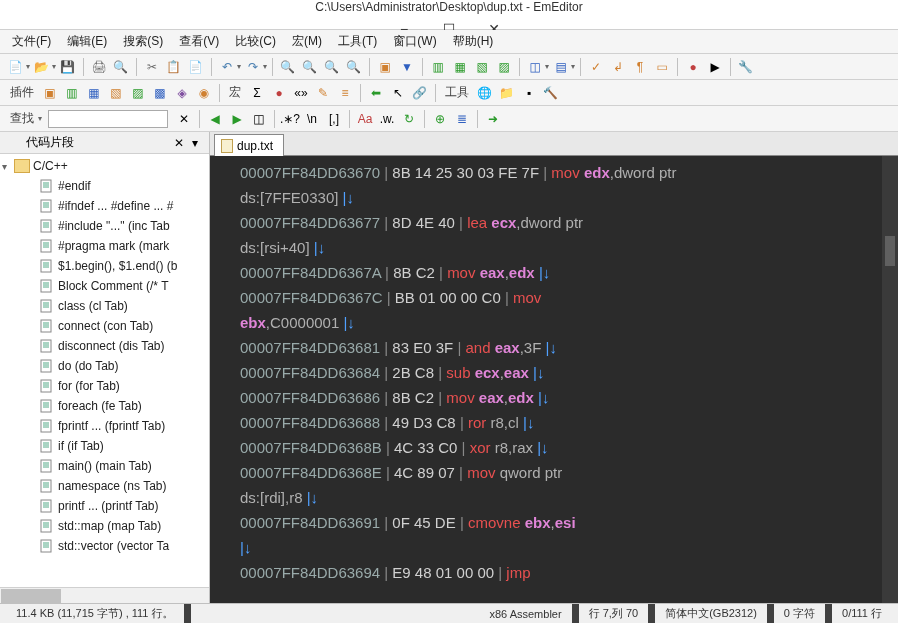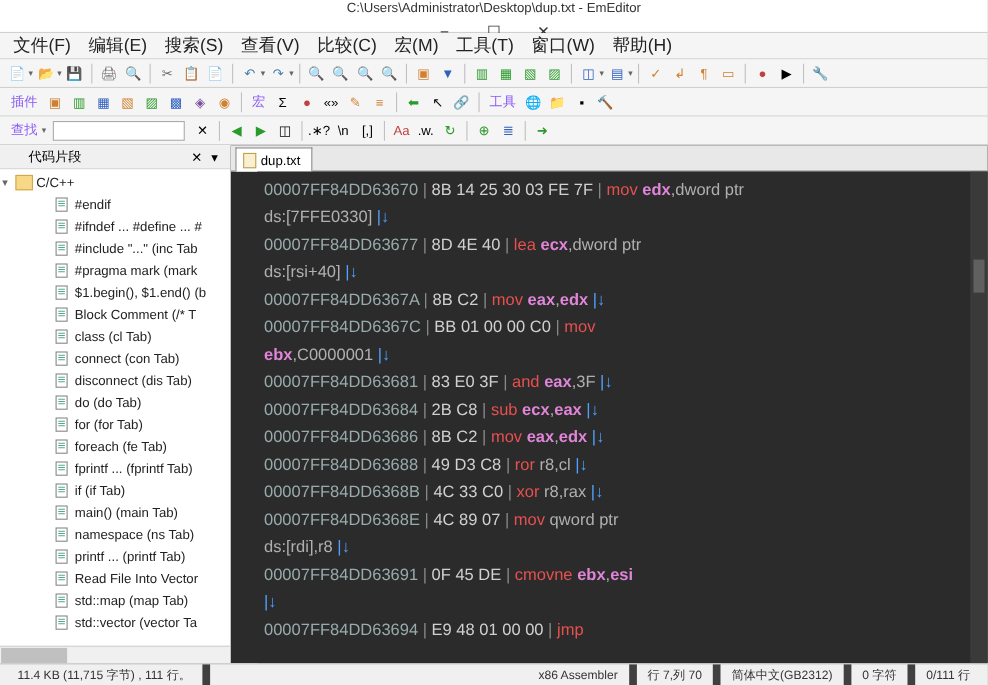--- a/index.html
+++ b/index.html
@@ -7,40 +7,40 @@
 
 
 .titlebar { height: 30px; background: #fff; display: flex; align-items: center; padding: 0 8px; border-bottom: 1px solid #d0d0d0; flex-direction: column; }
 .titlebar .app-icon { width: 16px; height: 16px; background: #4a7fb0; margin-right: 6px; }
 .titlebar .title { flex: 1; font-size: 12px; color: #333; }
 .titlebar .win-btns { display: flex; }
 .titlebar .win-btn { width: 45px; height: 30px; display: flex; align-items: center; justify-content: center; font-size: 14px; color: #333; }
 
 
 .menubar { height: 24px; background: #f5f5f5; display: flex; align-items: center; padding: 0 4px; border-bottom: 1px solid #d0d0d0; }
-.menubar .menu-item { padding: 2px 8px; font-size: 16px; color: #222; cursor: default; }
+.menubar .menu-item { padding: 2px 8px; font-size: 12px; color: #222; cursor: default; }
 
 
 .toolbar { height: 26px; background: #f5f5f5; display: flex; align-items: center; padding: 2px 6px; border-bottom: 1px solid #d0d0d0; gap: 2px; }
 .tool-btn { width: 20px; height: 20px; display: flex; align-items: center; justify-content: center; font-size: 12px; border-radius: 2px; }
 .tool-sep { width: 1px; height: 18px; background: #c0c0c0; margin: 0 3px; }
-.tool-label { font-size: 12px; color: #8b5cf6; padding: 0 4px; }
+.tool-label { font-size: 12px; color: #404040; padding: 0 4px; }
 .dropdown-arrow { font-size: 8px; color: #666; margin-left: -2px; }
 
 
 .main { flex: 1; display: flex; overflow: hidden; }
 
 
 .sidebar { width: 210px; background: #fff; border-right: 1px solid #c0c0c0; display: flex; flex-direction: column; }
 .sidebar-header { height: 22px; display: flex; align-items: center; padding: 0 6px; font-size: 12px; border-bottom: 1px solid #d0d0d0; background: #f0f0f0; }
 .sidebar-header .title { flex: 1; margin-left: 20px; }
 .sidebar-header .close { width: 16px; text-align: center; cursor: default; }
 .sidebar-header .arrow { width: 16px; text-align: center; cursor: default; }
 .tree { flex: 1; overflow: auto; padding: 2px 0; background: #fff; }
-.tree-item { display: flex; align-items: center; height: 20px; font-size: 12px; color: #222; padding-left: 24px; white-space: nowrap; }
+.tree-item { display: flex; align-items: center; height: 20px; font-size: 12px; color: #222; padding-left: 14px; white-space: nowrap; }
 .tree-item.root { padding-left: 2px; }
 .tree-item .expander { width: 12px; font-size: 10px; color: #666; }
 .tree-item .folder-icon { width: 16px; height: 14px; background: #f5d989; border: 1px solid #d4a847; margin-right: 3px; }
 .tree-item .file-icon { width: 14px; height: 14px; display: inline-block; margin-right: 4px; margin-left: 14px; position: relative; }
 .tree-item .file-icon svg { width: 14px; height: 14px; }
 .tree-scroll-h { height: 16px; background: #f0f0f0; border-top: 1px solid #d0d0d0; display: flex; }
 .tree-scroll-h .thumb { width: 60px; height: 14px; background: #c0c0c0; margin: 1px; }
 
 
 .editor-area { flex: 1; display: flex; flex-direction: column; background: #2b2b2b; }
@@ -385,30 +385,20 @@
         </div>
         <div class="tree-item">
           <span class="expander"></span>
           <span class="file-icon"><svg viewBox="0 0 14 14">
               <rect x="1" y="1" width="10" height="12" fill="#fff" stroke="#888"></rect>
               <line x1="3" y1="4" x2="9" y2="4" stroke="#5a8"></line>
               <line x1="3" y1="6" x2="9" y2="6" stroke="#5a8"></line>
               <line x1="3" y1="8" x2="9" y2="8" stroke="#5a8"></line>
             </svg></span>
           <span>printf ...  (printf Tab)</span>
-        </div>
-        <div class="tree-item">
-          <span class="expander"></span>
-          <span class="file-icon"><svg viewBox="0 0 14 14">
-              <rect x="1" y="1" width="10" height="12" fill="#fff" stroke="#888"></rect>
-              <line x1="3" y1="4" x2="9" y2="4" stroke="#5a8"></line>
-              <line x1="3" y1="6" x2="9" y2="6" stroke="#5a8"></line>
-              <line x1="3" y1="8" x2="9" y2="8" stroke="#5a8"></line>
-            </svg></span>
-          <span>Read File Into Vector</span>
         </div>
         <div class="tree-item">
           <span class="expander"></span>
           <span class="file-icon"><svg viewBox="0 0 14 14">
               <rect x="1" y="1" width="10" height="12" fill="#fff" stroke="#888"></rect>
               <line x1="3" y1="4" x2="9" y2="4" stroke="#5a8"></line>
               <line x1="3" y1="6" x2="9" y2="6" stroke="#5a8"></line>
               <line x1="3" y1="8" x2="9" y2="8" stroke="#5a8"></line>
             </svg></span>
           <span>std::map  (map Tab)</span>

